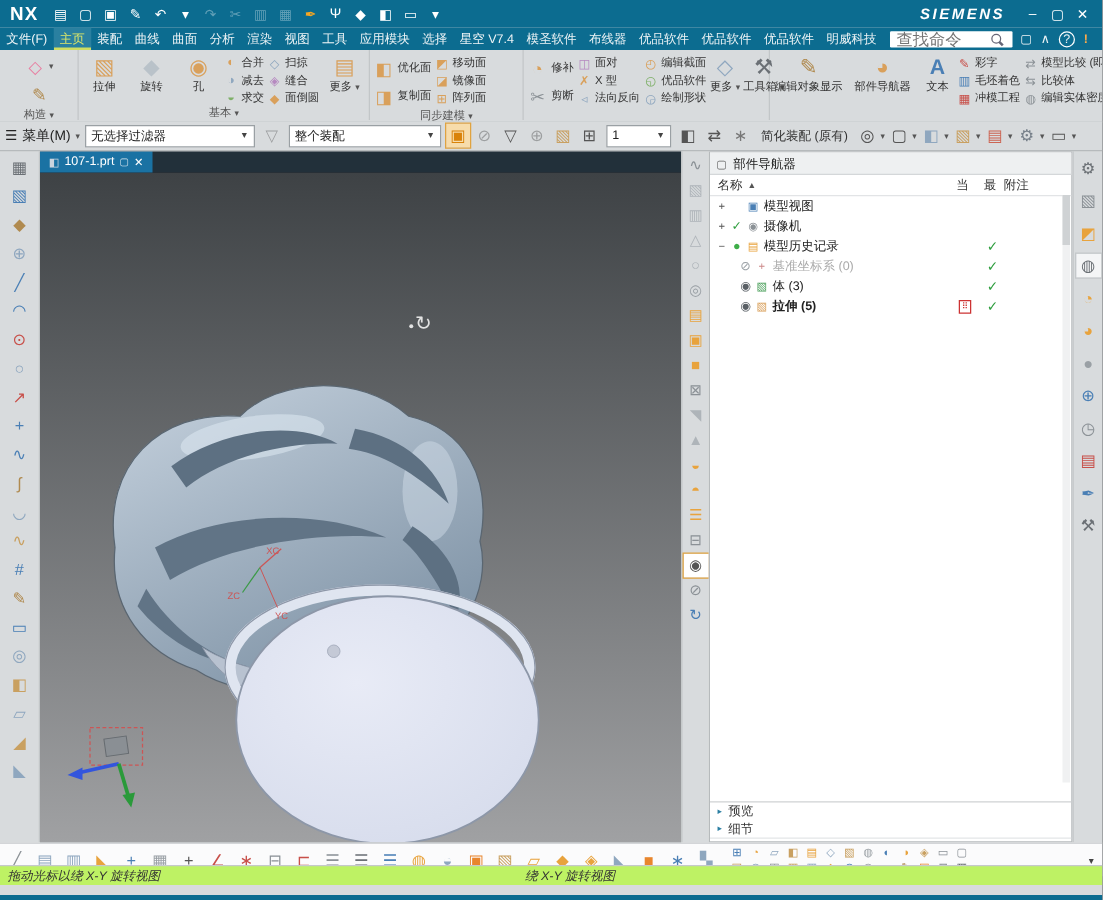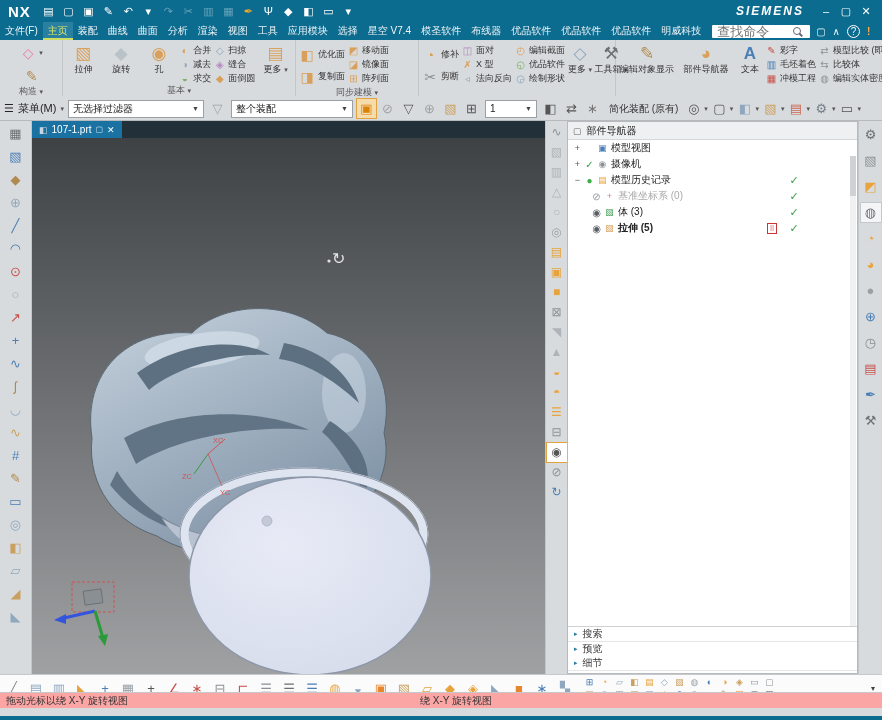--- a/index.html
+++ b/index.html
@@ -114,21 +114,21 @@
 
   
   .bottom-bar{position:absolute;top:674px;left:0;right:0;height:27px;background:#fbfbfc;border-top:1px solid #c6c9cb;display:flex;align-items:center;padding:0 3px;gap:3px;box-sizing:border-box;z-index:20;}
   .bottom-bar .bicon{width:20px;height:21px;line-height:21px;text-align:center;font-size:13px;cursor:pointer;flex-shrink:0;}
   .bgrid{display:flex;flex-direction:column;gap:1px;margin-left:5px;}
   .bgrow{display:flex;gap:2px;}
   .bgrow span{width:13px;height:11px;line-height:11px;font-size:9px;text-align:center;cursor:pointer;}
   .boverflow{margin-left:auto;font-size:8px;color:#444;padding-right:4px;cursor:pointer;}
 
   
-  .statusbar{position:absolute;top:692px;left:0;right:0;height:15px;background:#fca5a5;font-size:10px;color:#333;border-top:1px solid #c6c9cb;z-index:20;}
+  .statusbar{position:absolute;top:692px;left:0;right:0;height:15px;background:#bef264;font-size:10px;color:#333;border-top:1px solid #c6c9cb;z-index:20;font-style:italic;}
   .status-left{position:absolute;left:6px;top:1px;white-space:nowrap;}
   .status-center{position:absolute;left:420px;top:1px;white-space:nowrap;}
   .teal-strip{position:absolute;top:716px;left:0;right:0;height:4px;background:#0c6c90;z-index:20;}
 </style>
 </head>
 <body>
 
 <div class="app">
 
   <div class="titlebar">
@@ -601,20 +601,29 @@
       <span class="active" style="color: rgb(85, 85, 85);">◉</span>
       <span style="color: rgb(139, 145, 150);">⊘</span>
       <span style="color: rgb(74, 127, 181);">↻</span>
     </div>
 
   <div class="navigator">
     <div class="nav-header">
       <span class="nav-hicon">▢</span>
       <span>部件导航器</span>
     </div>
+    <div class="nav-cols">
+      <span class="col-name">
+        <span>名称</span>
+        <span class="sortarr">▲</span>
+      </span>
+      <span class="col-cur">当</span>
+      <span class="col-lat">最</span>
+      <span class="col-note">附注</span>
+    </div>
     <div class="nav-tree">
       <div class="nrow">
         <span class="nexp">+</span>
         <span class="npre"></span>
         <span class="nicon" style="color:#4a7fb5">▣</span>
         <span class="nlab">模型视图</span>
         <span class="ncur"></span>
           <span class="nlat"></span>
           <span class="nnote"></span>
       </div>
@@ -658,24 +667,20 @@
         <span class="nlab">拉伸 (5)</span>
         <span class="ncur"><span class="badge">⠿</span></span>
         <span class="nlat">✓</span>
           <span class="nnote"></span>
       </div>
     </div>
     <div class="nav-scroll">
         <div class="thumb"></div>
       </div>
     <div class="nav-sections">
-      <div class="nsec">
-        <span class="arr">▸</span>
-        <span>搜索</span>
-      </div>
       <div class="nsec" style="border-bottom:none">
         <span class="arr">▸</span>
         <span>预览</span>
       </div>
       <div class="nsec">
         <span class="arr">▸</span>
         <span>细节</span>
       </div>
     </div>
   </div>

